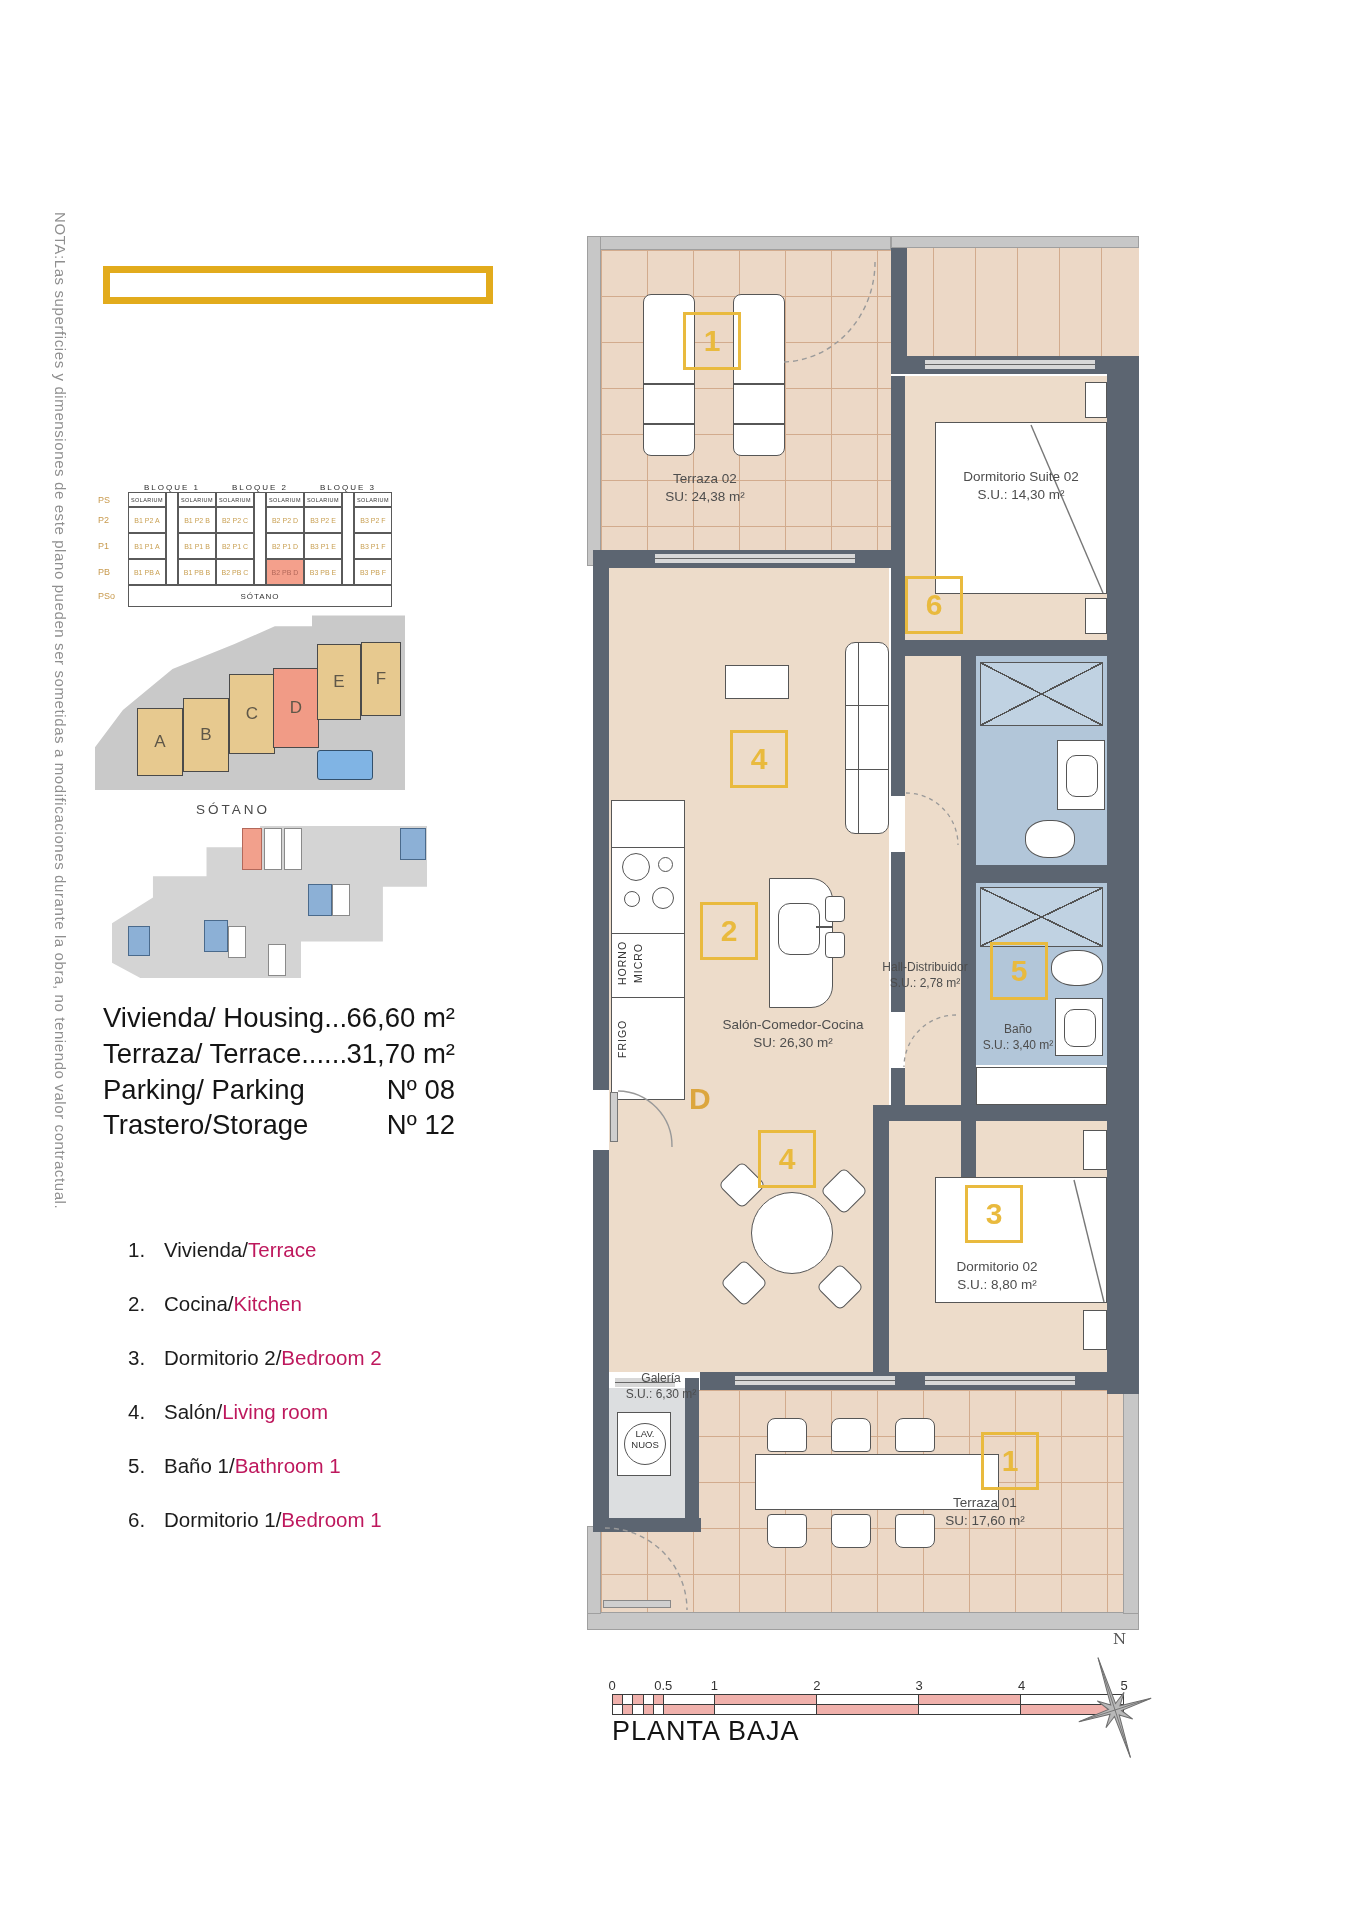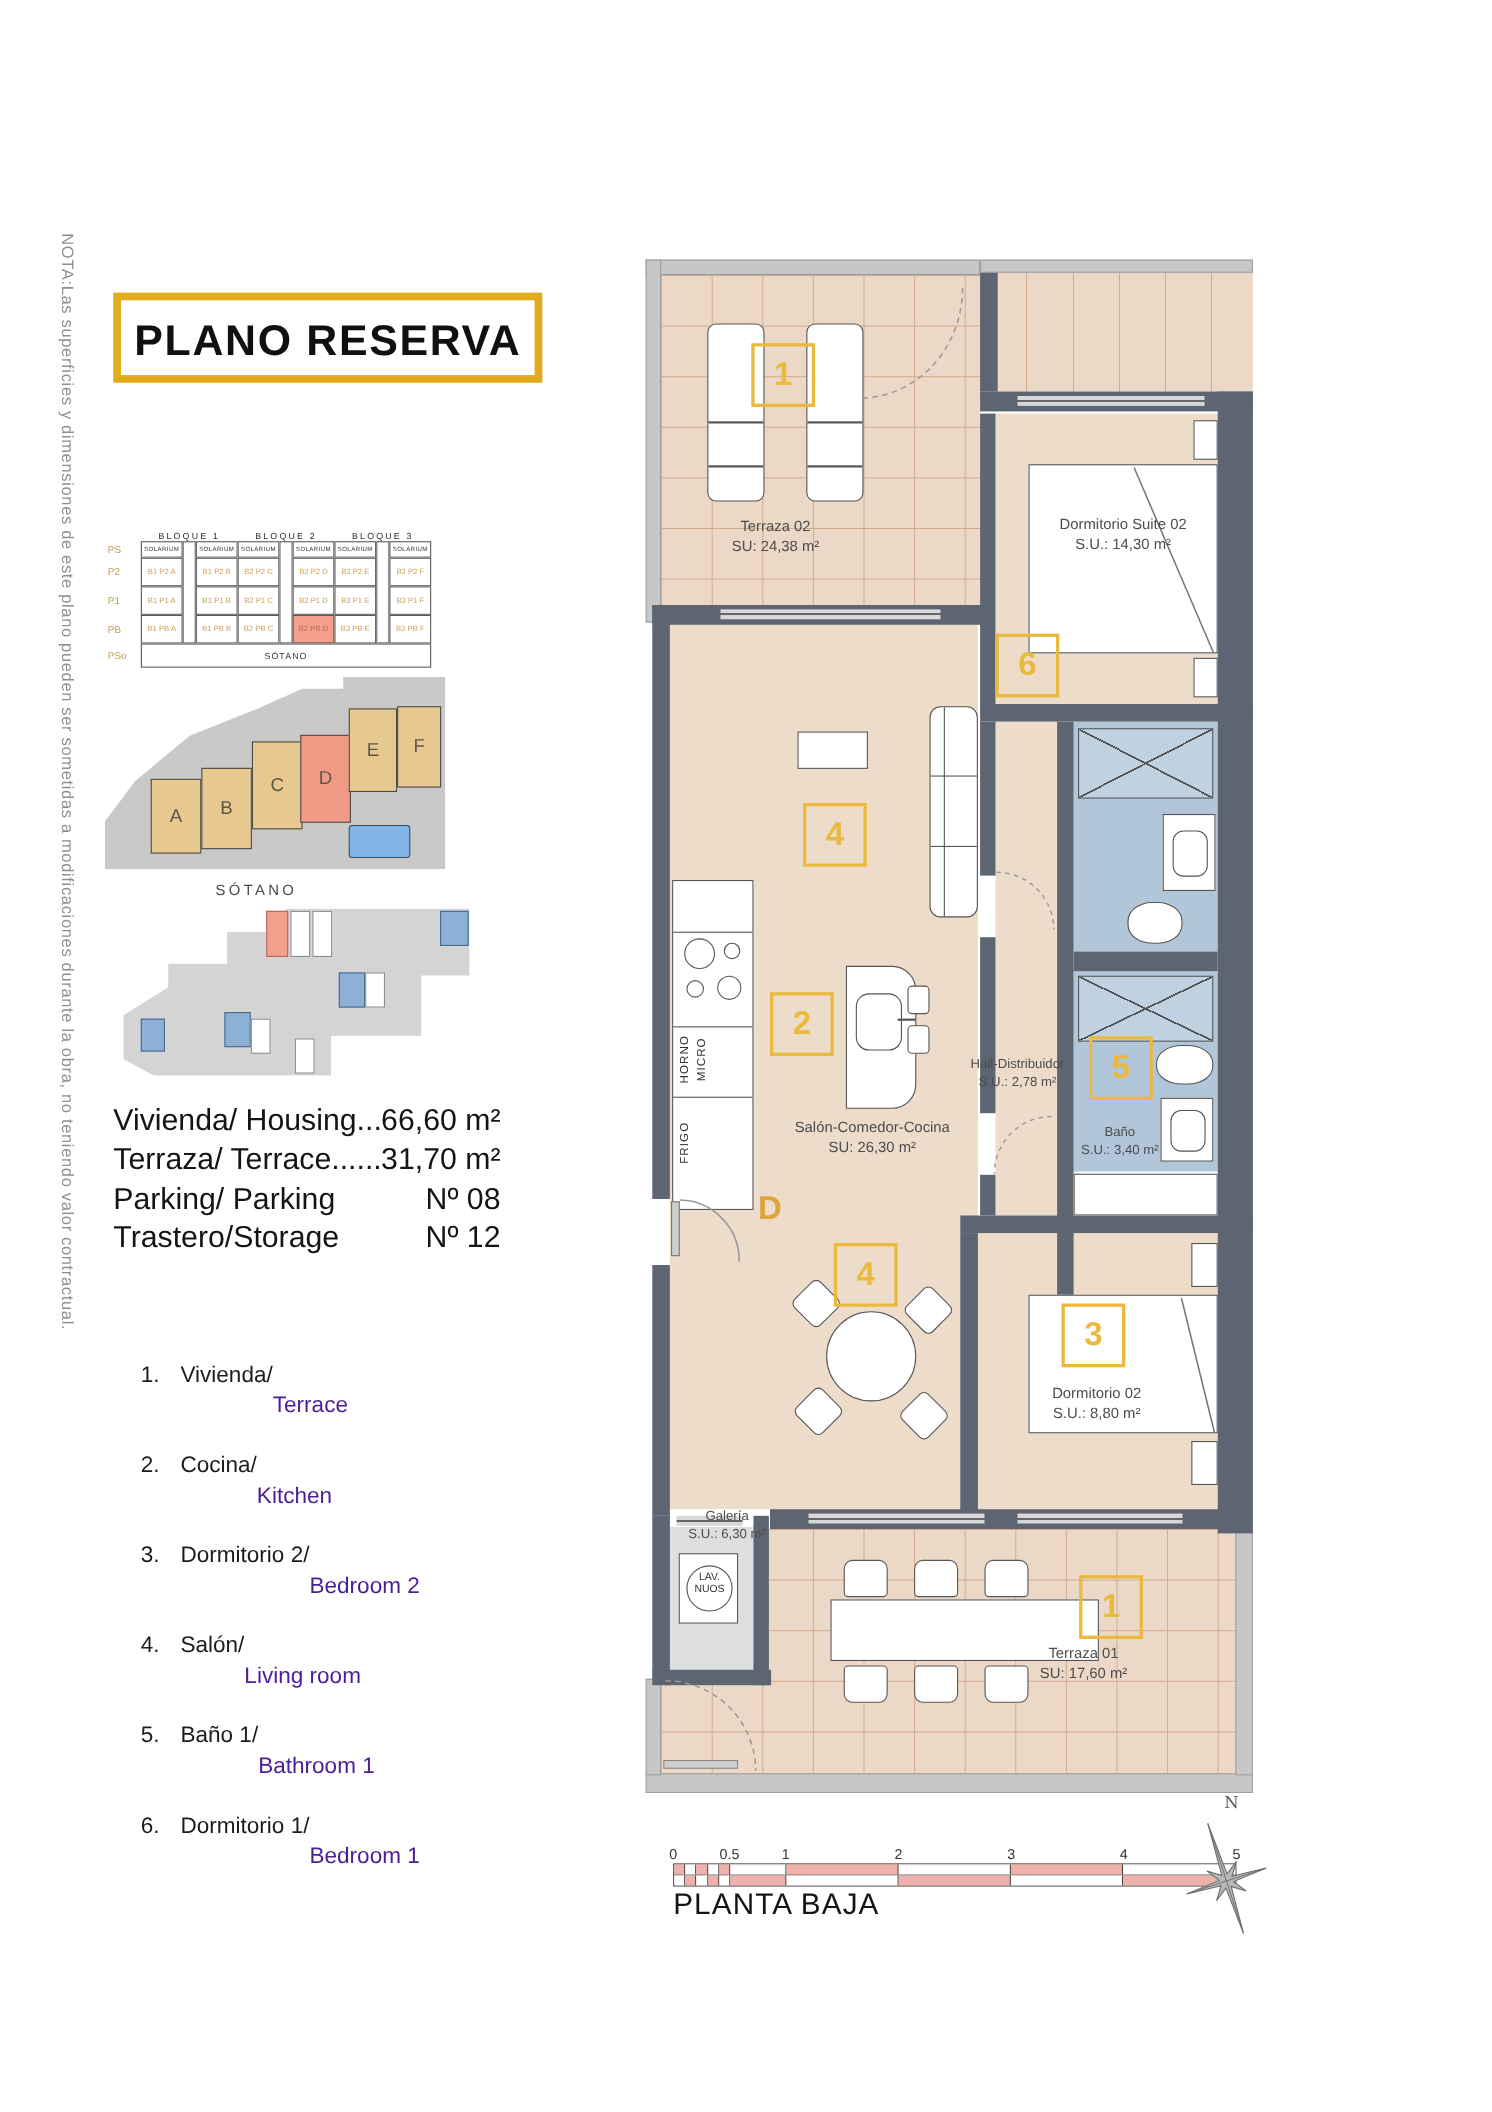--- a/index.html
+++ b/index.html
@@ -48,21 +48,21 @@
   .stall-blue{background:#8cb0d6;border-color:#4a6a8c;}
   
   .summary{position:absolute;left:103px;top:1000px;width:352px;}
   .sum-row{display:flex;align-items:baseline;font-size:27.5px;color:#141414;line-height:1.3;}
   .sum-dots{flex:1;overflow:hidden;white-space:nowrap;}
   .sum-value{white-space:nowrap;}
   
   .legend{position:absolute;left:128px;top:1238px;}
   .lg-item{display:flex;font-size:20.5px;margin-bottom:30px;color:#1c1c1c;}
   .lg-num{width:36px;}
-  .lg-en{color:#4c1d95;margin-top:28px;}
+  .lg-en{color:#be185d;}
   
   #plan{position:absolute;left:585px;top:232px;width:560px;height:1408px;}
   .gray{background:#c7c7c7;border:1px solid #9f9f9f;box-sizing:border-box;z-index:2;}
   .tile{background-color:#ecd8c6;z-index:1;
     background-image:linear-gradient(#d2ab8d 1px,transparent 1px),
                      linear-gradient(90deg,#d2ab8d 1px,transparent 1px);
     background-size:46px 46px;}
   .stripes{background-color:#ecd8c6;z-index:1;
     background-image:repeating-linear-gradient(90deg,#d2ab8d 0 1px,transparent 1px 42px);}
   .floor{background:#eddcca;z-index:1;}
@@ -102,21 +102,20 @@
   .compass{position:absolute;left:1055px;top:1628px;z-index:5;}
 </style>
 </head>
 <body>
 
 <div class="page">
 
   <div class="vnote">NOTA:Las superficies y dimensiones de este plano pueden ser sometidas a modificaciones durante la obra, no teniendo valor contractual.</div>
 
   <div class="title-box">
-    <div class="title-l1">PLANO RESERVA</div>
   </div>
 
   <div class="bs">
     <div class="bs-bloque" style="grid-row:1;grid-column:2/5">BLOQUE 1</div>
     <div class="bs-bloque" style="grid-row:1;grid-column:5/8">BLOQUE 2</div>
     <div class="bs-bloque" style="grid-row:1;grid-column:8/11">BLOQUE 3</div>
 
     <div class="bs-flabel" style="grid-row:2;grid-column:1">PS</div>
     <div class="bs-flabel" style="grid-row:3;grid-column:1">P2</div>
     <div class="bs-flabel" style="grid-row:4;grid-column:1">P1</div>

